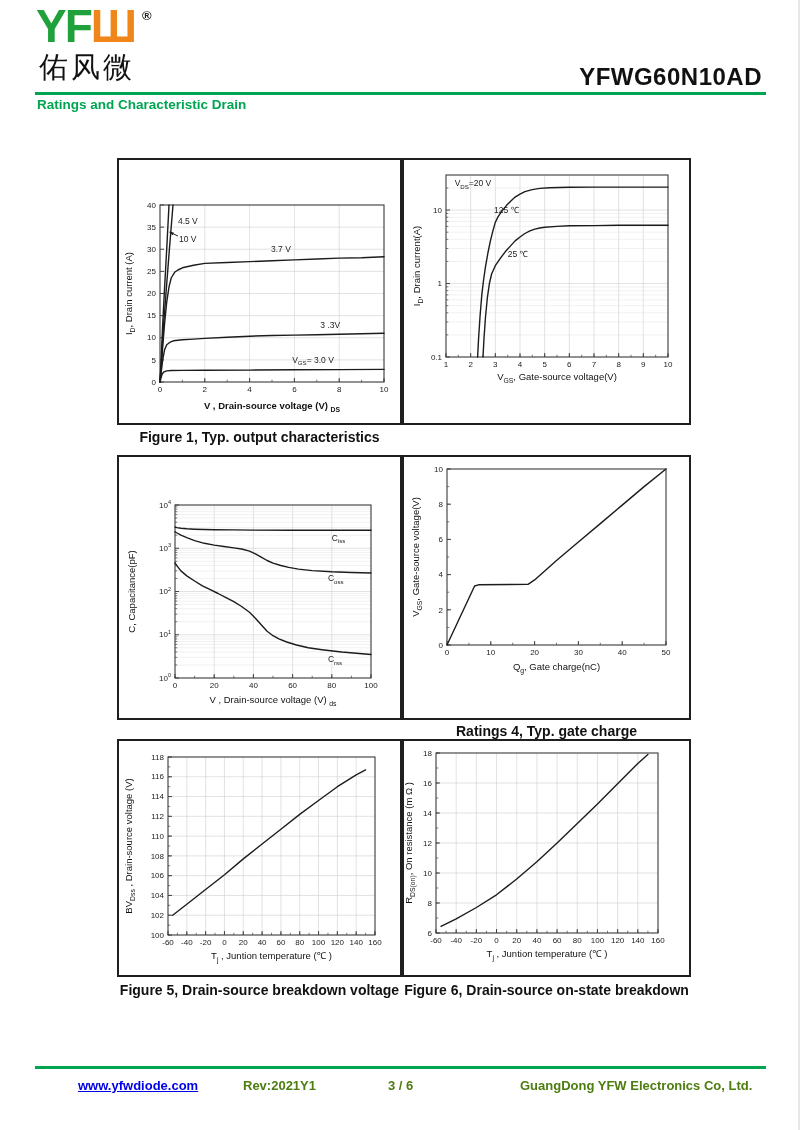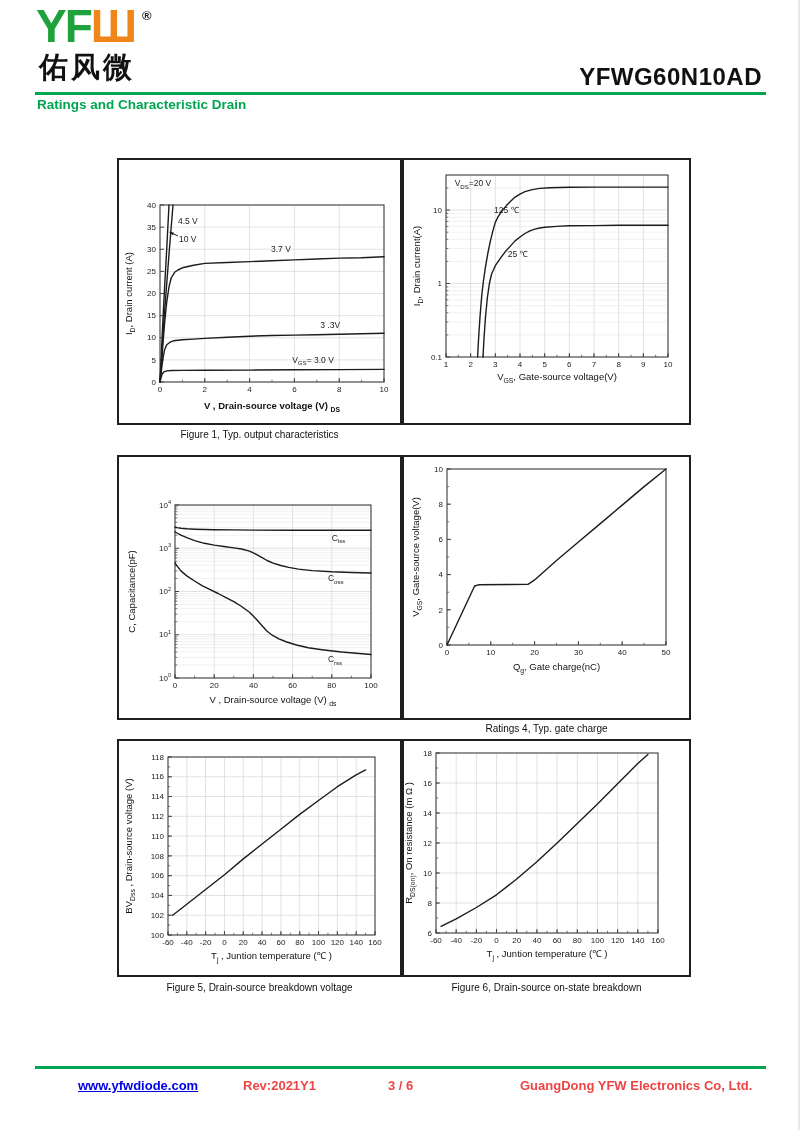--- a/index.html
+++ b/index.html
@@ -3,33 +3,33 @@
 <meta charset="utf-8">
 <style>
   html,body{margin:0;padding:0;background:#e8e8e8;}
   .page{position:relative;width:798px;height:1130px;background:#ffffff;overflow:hidden;
         font-family:"Liberation Sans",sans-serif;}
   
   .logo-text{position:absolute;left:36px;top:2px;font-weight:bold;font-size:46px;line-height:48px;letter-spacing:-2px;}
   .logo-yf{color:var(--logo-green,#1FA23C);}
   .logo-w{color:var(--logo-orange,#F08519);}
   .logo-reg{position:absolute;left:142px;top:8px;font-size:13px;font-weight:bold;color:#222;letter-spacing:0;}
-  .logo-cn{position:absolute;left:39px;top:48px;font-size:29px;font-weight:bold;color:#111;letter-spacing:3px;}
+  .logo-cn{position:absolute;left:39px;top:48px;font-size:29px;font-weight:normal;color:#111;letter-spacing:3px;}
   .part-number{position:absolute;right:36px;top:63px;font-size:24px;font-weight:bold;color:#111;letter-spacing:0.5px;}
   .rule{position:absolute;left:35px;width:731px;height:3px;background:var(--brand-green,#00A551);}
   .rule.top{top:92px;}
   .rule.bottom{top:1066px;}
   .section-title{position:absolute;left:37px;top:97px;font-size:13.5px;font-weight:bold;color:var(--brand-green,#00A551);}
   
   .panel{position:absolute;margin:0;box-sizing:border-box;border:2px solid #1f1f1f;background:#fff;}
   .panel svg{display:block;}
   svg text{font-family:"Liberation Sans",sans-serif;}
-  .caption{position:absolute;text-align:center;font-size:10px;font-weight:normal;color:#111;}
+  .caption{position:absolute;text-align:center;font-size:14px;font-weight:bold;color:#111;}
   
-  .footer-item{position:absolute;top:1078px;font-size:13px;font-weight:bold;color:#ef4444;white-space:nowrap;}
+  .footer-item{position:absolute;top:1078px;font-size:13px;font-weight:bold;color:#4d7c0f;white-space:nowrap;}
   a.footer-link{color:var(--link-blue,#0000E6);text-decoration:underline;}
 </style>
 </head>
 <body>
 
 <div class="page">
 
   <div class="logo-text"><span class="logo-yf">YF</span><span class="logo-w">Ш</span></div>
   <div class="logo-reg">®</div>
   <div class="logo-cn">佑风微</div>

